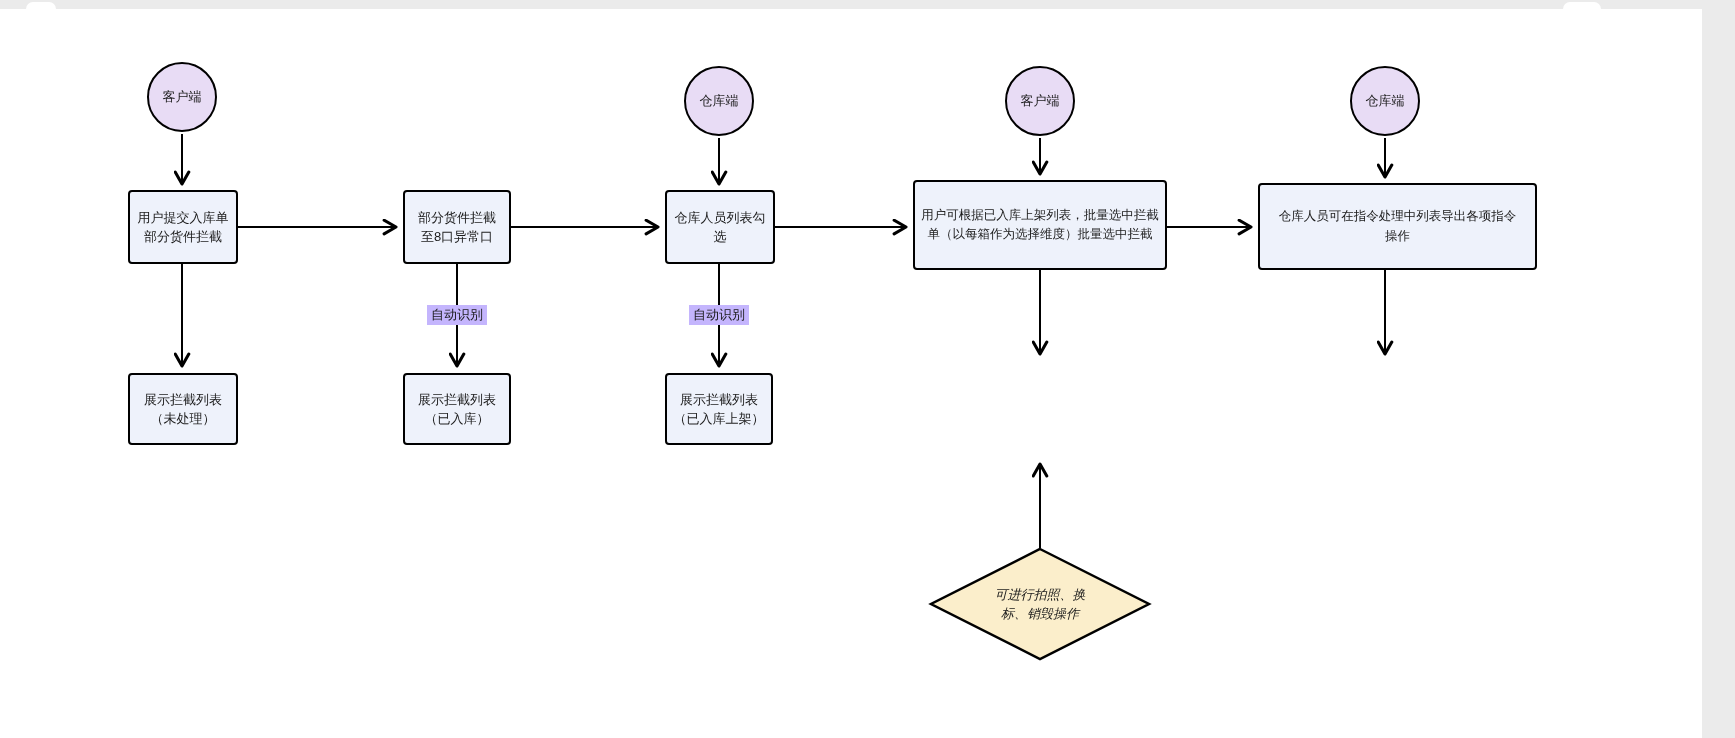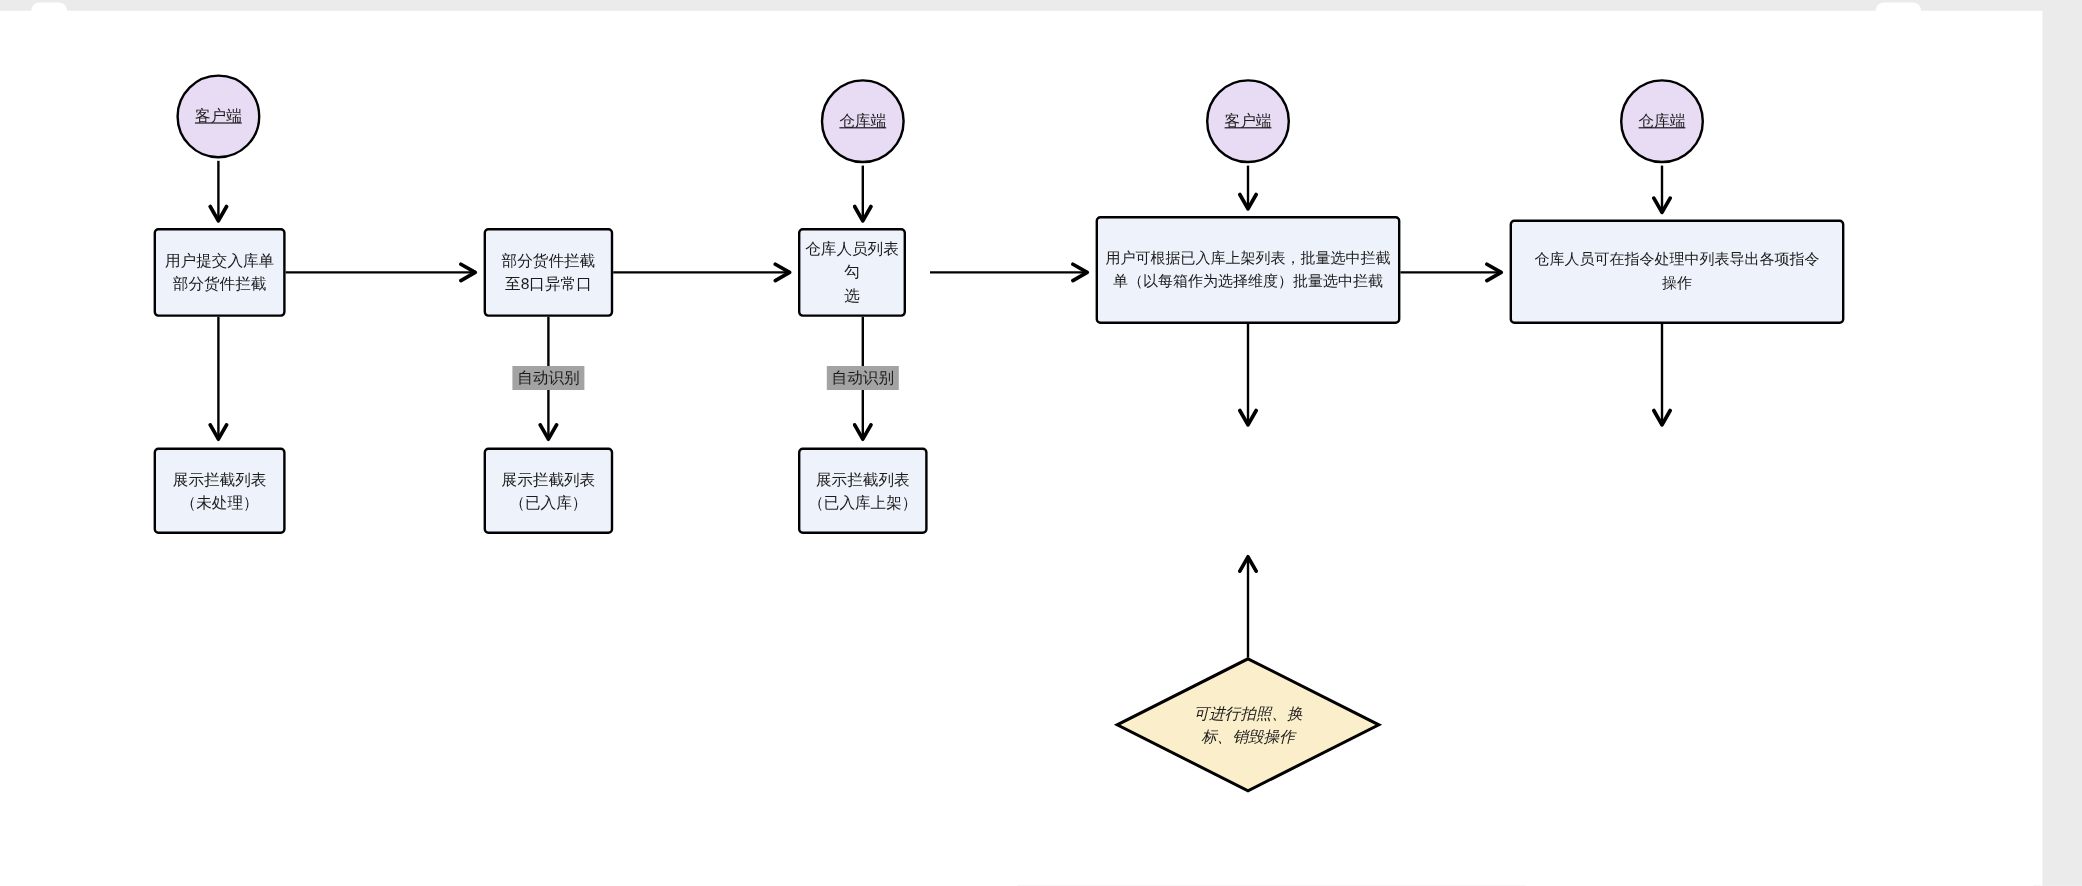--- a/index.html
+++ b/index.html
@@ -7,30 +7,30 @@
   #canvas{position:absolute;left:0;top:9px;right:33px;bottom:0;background:#ffffff;}
   .chip{position:absolute;background:#ffffff;border-radius:7px;z-index:5;}
   #chip-left{left:26px;top:2px;width:30px;height:14px;}
   #chip-right{left:1563px;top:2px;width:38px;height:14px;}
   #stage{position:absolute;left:0;top:0;width:1735px;height:738px;}
   .edges{position:absolute;left:0;top:0;z-index:1;}
   .edges line{stroke:var(--stroke,#000);stroke-width:2;}
   .node{position:absolute;z-index:2;box-sizing:border-box;display:flex;align-items:center;
     justify-content:center;text-align:center;}
   .circle{border:2px solid var(--stroke,#000);border-radius:50%;
-    background:var(--circle-fill,#e8dcf5);font-size:13px;text-decoration:underline;}
+    background:var(--circle-fill,#e8dcf5);font-size:13px;}
   .box{border:2px solid var(--stroke,#000);border-radius:4px;
     background:var(--box-fill,#eef2fb);font-size:13px;line-height:1.5;padding:1px 2px;}
   .box.wide{font-size:12.5px;line-height:1.55;padding:0;}
   .label{white-space:pre-line;display:block;width:100%;}
   .diamond-wrap{position:absolute;z-index:2;}
   .diamond-wrap svg{display:block;}
   .diamond-label{position:absolute;left:0;top:0;width:100%;height:100%;display:flex;
     align-items:center;justify-content:center;text-align:center;font-size:13px;line-height:1.5;}
-  .edge-label{position:absolute;z-index:3;transform:translate(-50%,-50%);background:#a3a3a3;
+  .edge-label{position:absolute;z-index:3;transform:translate(-50%,-50%);background:#c4b5fd;
     padding:1px 4px;font-size:13px;white-space:nowrap;}
 </style>
 </head>
 <body>
 
 <div id="canvas"></div>
 <div id="chip-left" class="chip"></div>
 <div id="chip-right" class="chip"></div>
 
 <div id="stage">
@@ -74,21 +74,21 @@
 至8口异常口</span>
   </div>
   <div class="node box" style="left:403px;top:373px;width:108px;height:72px;">
     <span class="label">展示拦截列表
 （已入库）</span>
   </div>
 
   <div class="node circle" style="left:684px;top:66px;width:70px;height:70px;">
     <span class="label">仓库端</span>
   </div>
-  <div class="node box" style="left:665px;top:190px;width:90px;height:74px;">
+  <div class="node box" style="left:665px;top:190px;width:110px;height:74px;">
     <span class="label">仓库人员列表勾
 选</span>
   </div>
   <div class="node box" style="left:665px;top:373px;width:108px;height:72px;">
     <span class="label">展示拦截列表
 （已入库上架）</span>
   </div>
 
   <div class="node circle" style="left:1005px;top:66px;width:70px;height:70px;">
     <span class="label">客户端</span>

